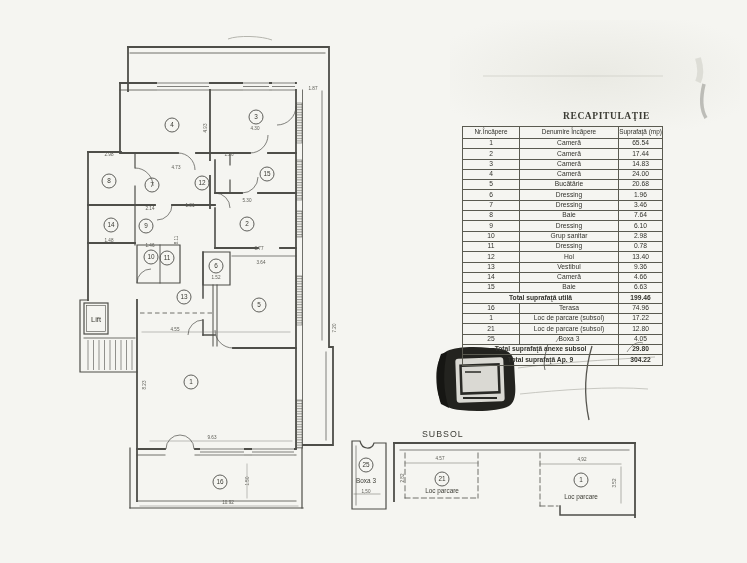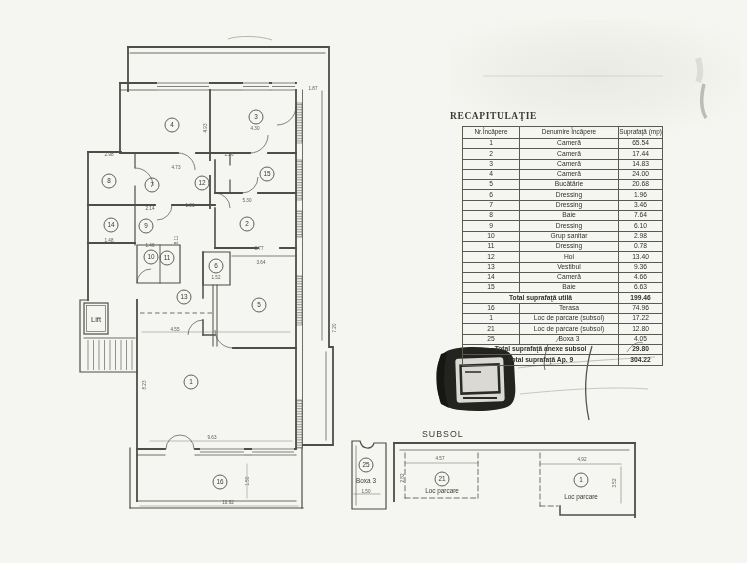--- a/index.html
+++ b/index.html
@@ -3,21 +3,21 @@
 <meta charset="utf-8">
 <style>
   html,body{margin:0;padding:0;background:#e8e8e4;}
   .screen{
     position:relative;width:747px;height:563px;overflow:hidden;
     background:#f5f5f1;
     font-family:"Liberation Sans",sans-serif;
   }
   .plan-svg{position:absolute;left:0;top:0;}
   .recap-title{
-    position:absolute;left:450px;top:111px;width:200px;text-align:left;
+    position:absolute;left:450px;top:111px;width:200px;text-align:right;
     font-family:"Liberation Serif",serif;font-size:9.5px;font-weight:600;
     letter-spacing:.6px;color:#3b3b33;
   }
   table.recap{
     position:absolute;left:462px;top:126px;width:200px;
     border-collapse:collapse;table-layout:fixed;
     font-size:6.7px;color:#32322c;
   }
   table.recap th,table.recap td{
     border:1px solid #5a5a50;padding:0;text-align:center;

